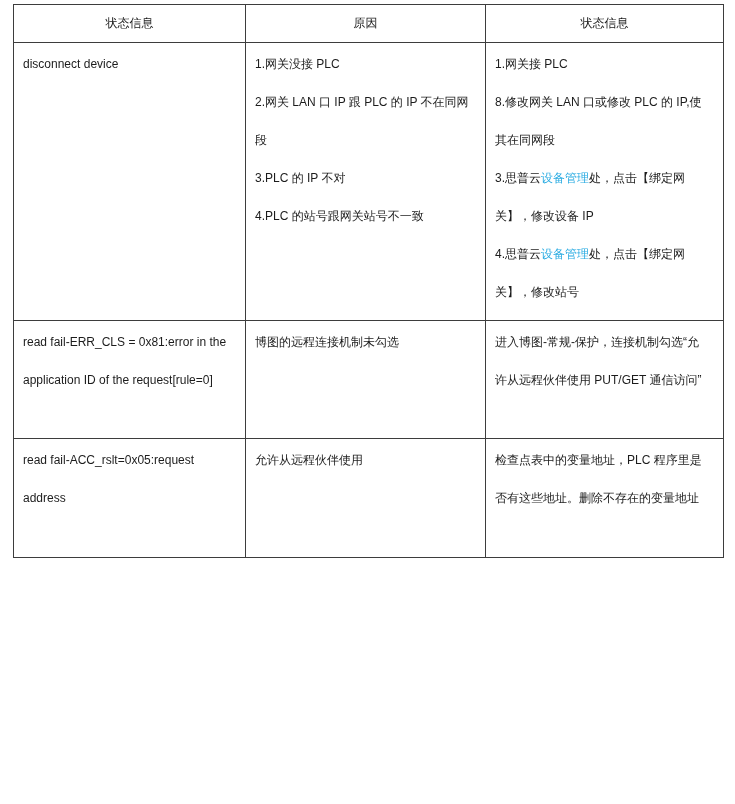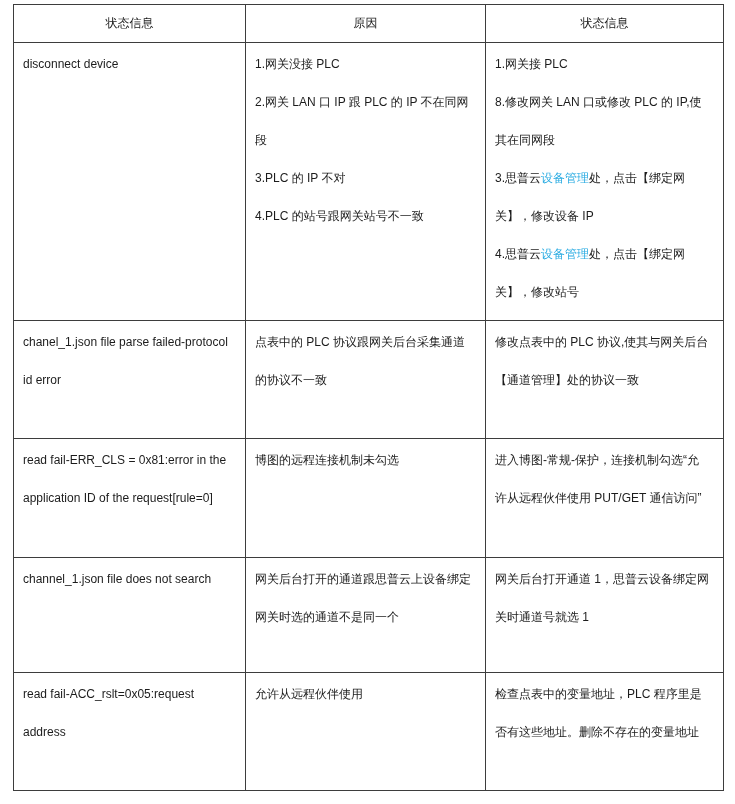--- a/index.html
+++ b/index.html
@@ -87,49 +87,27 @@
           </td>
           <td>
             <div class="para"><span class="seg">1.网关接 PLC</span></div>
             <div class="para"><span class="seg">8.修改网关 LAN 口或修改 PLC 的 IP,使其在同网段</span></div>
             <div class="para"><span class="seg">3.思普云</span><span class="seg accent">设备管理</span><span class="seg">处，点击【绑定网关】，修改设备 IP</span></div>
             <div class="para"><span class="seg">4.思普云</span><span class="seg accent">设备管理</span><span class="seg">处，点击【绑定网关】，修改站号</span></div>
           </td>
         </tr>
         <tr>
           <td>
-            <div class="para"><span class="seg">chanel_1.json file parse failed-protocol id error</span></div>
-          </td>
-          <td>
-            <div class="para"><span class="seg">点表中的 PLC 协议跟网关后台采集通道的协议不一致</span></div>
-          </td>
-          <td>
-            <div class="para"><span class="seg">修改点表中的 PLC 协议,使其与网关后台【通道管理】处的协议一致</span></div>
-          </td>
-        </tr>
-        <tr>
-          <td>
             <div class="para"><span class="seg">read fail-ERR_CLS = 0x81:error in the application ID of the request[rule=0]</span></div>
           </td>
           <td>
             <div class="para"><span class="seg">博图的远程连接机制未勾选</span></div>
           </td>
           <td>
             <div class="para"><span class="seg">进入博图-常规-保护，连接机制勾选“允许从远程伙伴使用 PUT/GET 通信访问”</span></div>
-          </td>
-        </tr>
-        <tr>
-          <td>
-            <div class="para"><span class="seg">channel_1.json file does not search</span></div>
-          </td>
-          <td>
-            <div class="para"><span class="seg">网关后台打开的通道跟思普云上设备绑定网关时选的通道不是同一个</span></div>
-          </td>
-          <td>
-            <div class="para"><span class="seg">网关后台打开通道 1，思普云设备绑定网关时通道号就选 1</span></div>
           </td>
         </tr>
         <tr>
           <td>
             <div class="para"><span class="seg">read fail-ACC_rslt=0x05:request address</span></div>
           </td>
           <td>
             <div class="para"><span class="seg">允许从远程伙伴使用</span></div>
           </td>
           <td>

